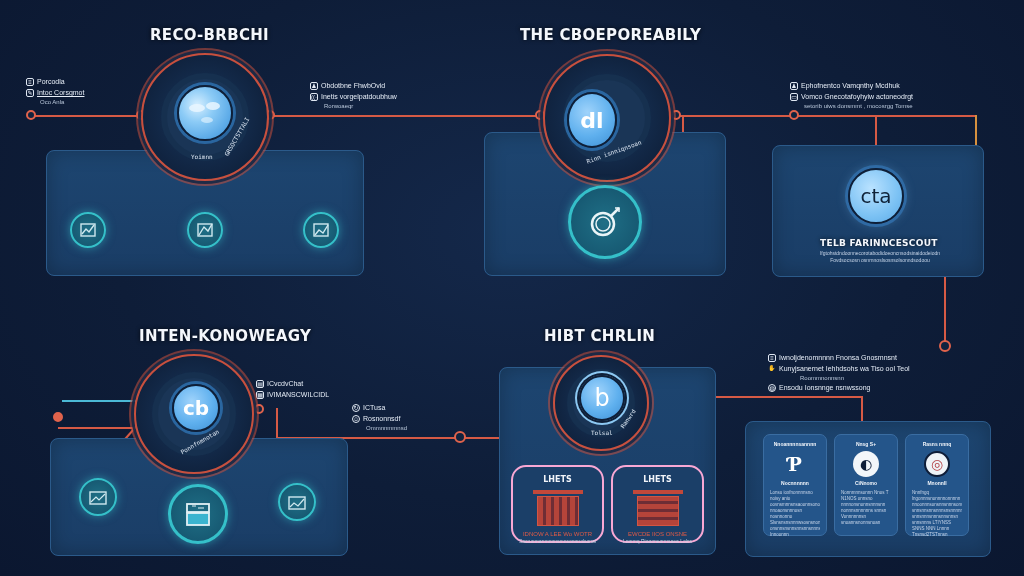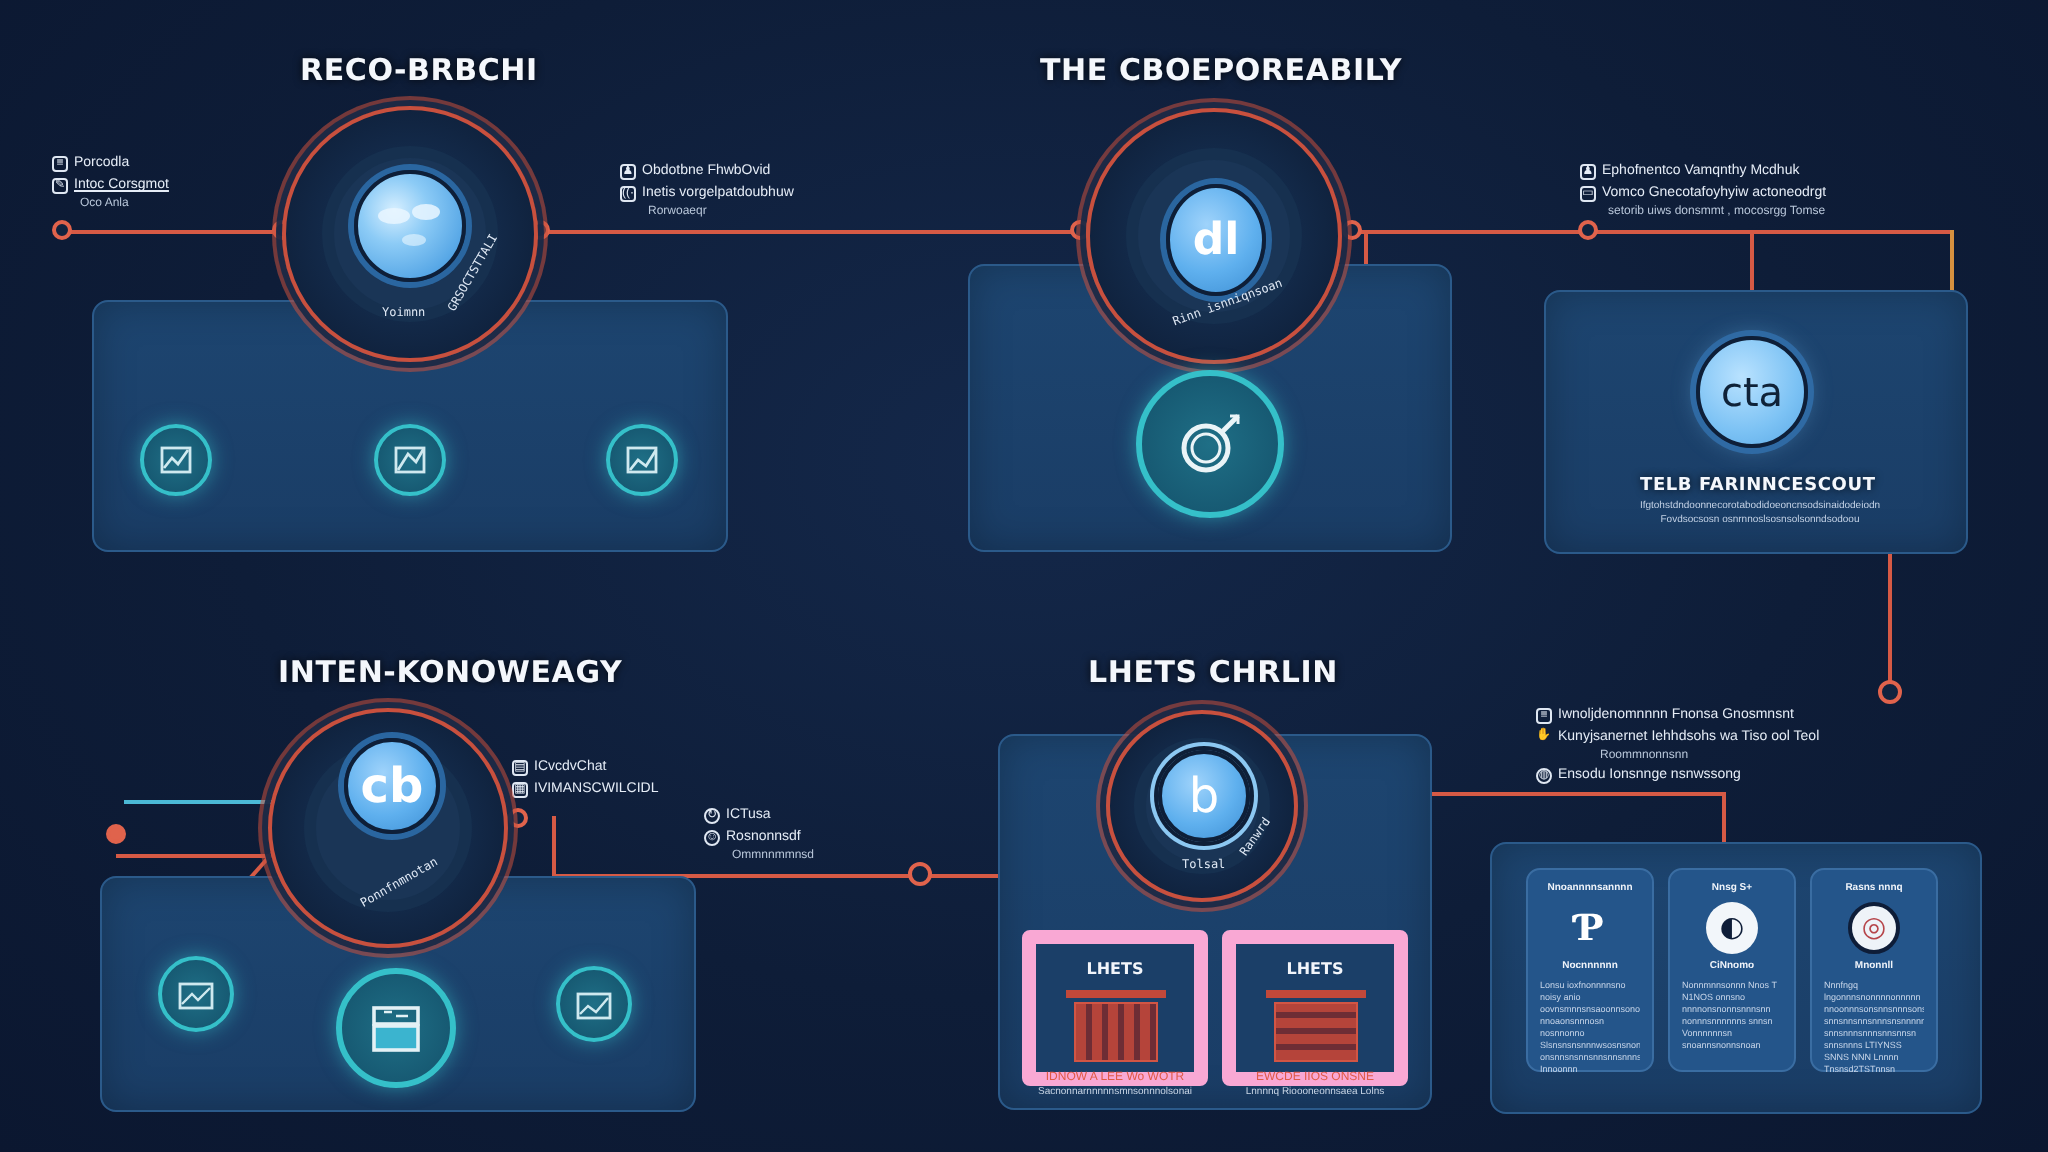--- a/index.html
+++ b/index.html
@@ -91,22 +91,22 @@
   }
   .legend .row { display: flex; align-items: center; gap: 3px; }
   .legend .ico {
     display: inline-block; width: 8px; height: 8px;
     border: 1px solid #dfe7f2; border-radius: 2px; font-size: 6px;
     line-height: 6px; text-align: center;
   }
   .legend .sub { padding-left: 14px; font-size: 6px; color: #b9c7da; line-height: 8px; }
   .subcard {
     position: absolute;
-    border: 7px solid #f9a8d4;
-    border-radius: 4px;
+    border: 2px solid #f9a8d4;
+    border-radius: 15px;
     background: #1b3f68;
   }
   .subcard .head {
     text-align: center; font-size: 8px; font-weight: bold; color: #f2f5fa; margin-top: 8px;
     font-family: "DejaVu Sans", sans-serif;
   }
   .subcard .cap1 { text-align: center; font-size: 6px; color: #e05a46; margin-top: 3px; }
   .subcard .cap2 { text-align: center; font-size: 5px; color: #c9d6e6; margin-top: 1px; }
   .building {
     margin: 6px auto 0; width: 50px; height: 38px; position: relative;
@@ -269,21 +269,21 @@
       <span class="ico">((·</span>
       <span>Inetis vorgelpatdoubhuw</span>
     </div>
     <div class="sub">Rorwoaeqr</div>
   </div>
 
   <div class="panel" style="left:484px; top:132px; width:242px; height:144px;"></div>
 
   <div class="ring-outer" style="left:543px; top:54px; width:128px; height:128px;">
     <div class="ring-inner" style="left:18px; top:18px; width:88px; height:88px;"></div>
-    <div class="core" style="left:38px; top:36px; width:50px; height:56px; font-size:22px;">dl</div>
+    <div class="core" style="left:22px; top:36px; width:50px; height:56px; font-size:22px;">dl</div>
     <div class="arc-label" style="left:40px; top:92px; transform:rotate(-20deg);">Rinn isnniqnsoan</div>
   </div>
 
   <div class="node" style="left:568px; top:185px; width:74px; height:74px; border-width:3px;">
     <svg width="40" height="40" viewBox="0 0 40 40">
       <circle cx="18" cy="22" r="11" fill="none" stroke="#eaf4f7" stroke-width="2.5"></circle>
       <circle cx="18" cy="22" r="7" fill="none" stroke="#eaf4f7" stroke-width="1.5"></circle>
       <path d="M26,14 L34,6" stroke="#eaf4f7" stroke-width="2.5"></path>
       <path d="M30,6 L34,6 L34,10" stroke="#eaf4f7" stroke-width="1.5" fill="none"></path>
     </svg>
@@ -338,21 +338,21 @@
       <span class="ico" style="border-radius:50%;">☺</span>
       <span>Rosnonnsdf</span>
     </div>
     <div class="sub">Ommnnmmnsd</div>
   </div>
 
   <div class="panel" style="left:50px; top:438px; width:298px; height:118px;"></div>
 
   <div class="ring-outer" style="left:134px; top:354px; width:120px; height:120px;">
     <div class="ring-inner" style="left:16px; top:16px; width:84px; height:84px;"></div>
-    <div class="core" style="left:36px; top:13px; width:48px; height:48px; font-size:24px;">cb</div>
+    <div class="core" style="left:36px; top:28px; width:48px; height:48px; font-size:20px;">cb</div>
     <div class="arc-label" style="left:42px; top:82px; transform:rotate(-30deg);">Ponnfnmnotan</div>
   </div>
 
   <div class="node" style="left:79px; top:478px; width:38px; height:38px;">
     <svg width="18" height="16" viewBox="0 0 18 16">
       <rect x="1" y="3" width="16" height="12" fill="none" stroke="#cfe9ef" stroke-width="1.4"></rect>
       <polyline points="2,13 7,8 10,11 16,5" fill="none" stroke="#cfe9ef" stroke-width="1.2"></polyline>
     </svg>
   </div>
   <div class="node" style="left:168px; top:484px; width:60px; height:60px; border-width:3px;">
@@ -364,21 +364,21 @@
   </div>
   <div class="node" style="left:278px; top:483px; width:38px; height:38px;">
     <svg width="18" height="16" viewBox="0 0 18 16">
       <rect x="1" y="3" width="16" height="12" fill="none" stroke="#cfe9ef" stroke-width="1.4"></rect>
       <polyline points="2,13 6,9 10,12 16,5" fill="none" stroke="#cfe9ef" stroke-width="1.2"></polyline>
     </svg>
   </div>
 </section>
 
 <section>
-  <div class="title" style="left:544px; top:327px;">LHETS CHRLIN</div>
+  <div class="title" style="left:544px; top:327px;">HIBT CHRLIN</div>
 
   <div class="panel" style="left:499px; top:367px; width:217px; height:188px;"></div>
 
   <div class="ring-outer" style="left:553px; top:355px; width:96px; height:96px;">
     <div class="ring-inner" style="left:12px; top:12px; width:68px; height:68px;"></div>
     <div class="core" style="left:24px; top:18px; width:46px; height:46px; font-size:24px; font-weight:normal; box-shadow: 0 0 0 2px #0e1f38, 0 0 0 4px #8cc8f2;">b</div>
     <div class="arc-label" style="left:36px; top:72px;">Tolsal</div>
     <div class="arc-label" style="left:62px; top:58px; transform:rotate(-55deg);">Ranwrd</div>
   </div>
 

